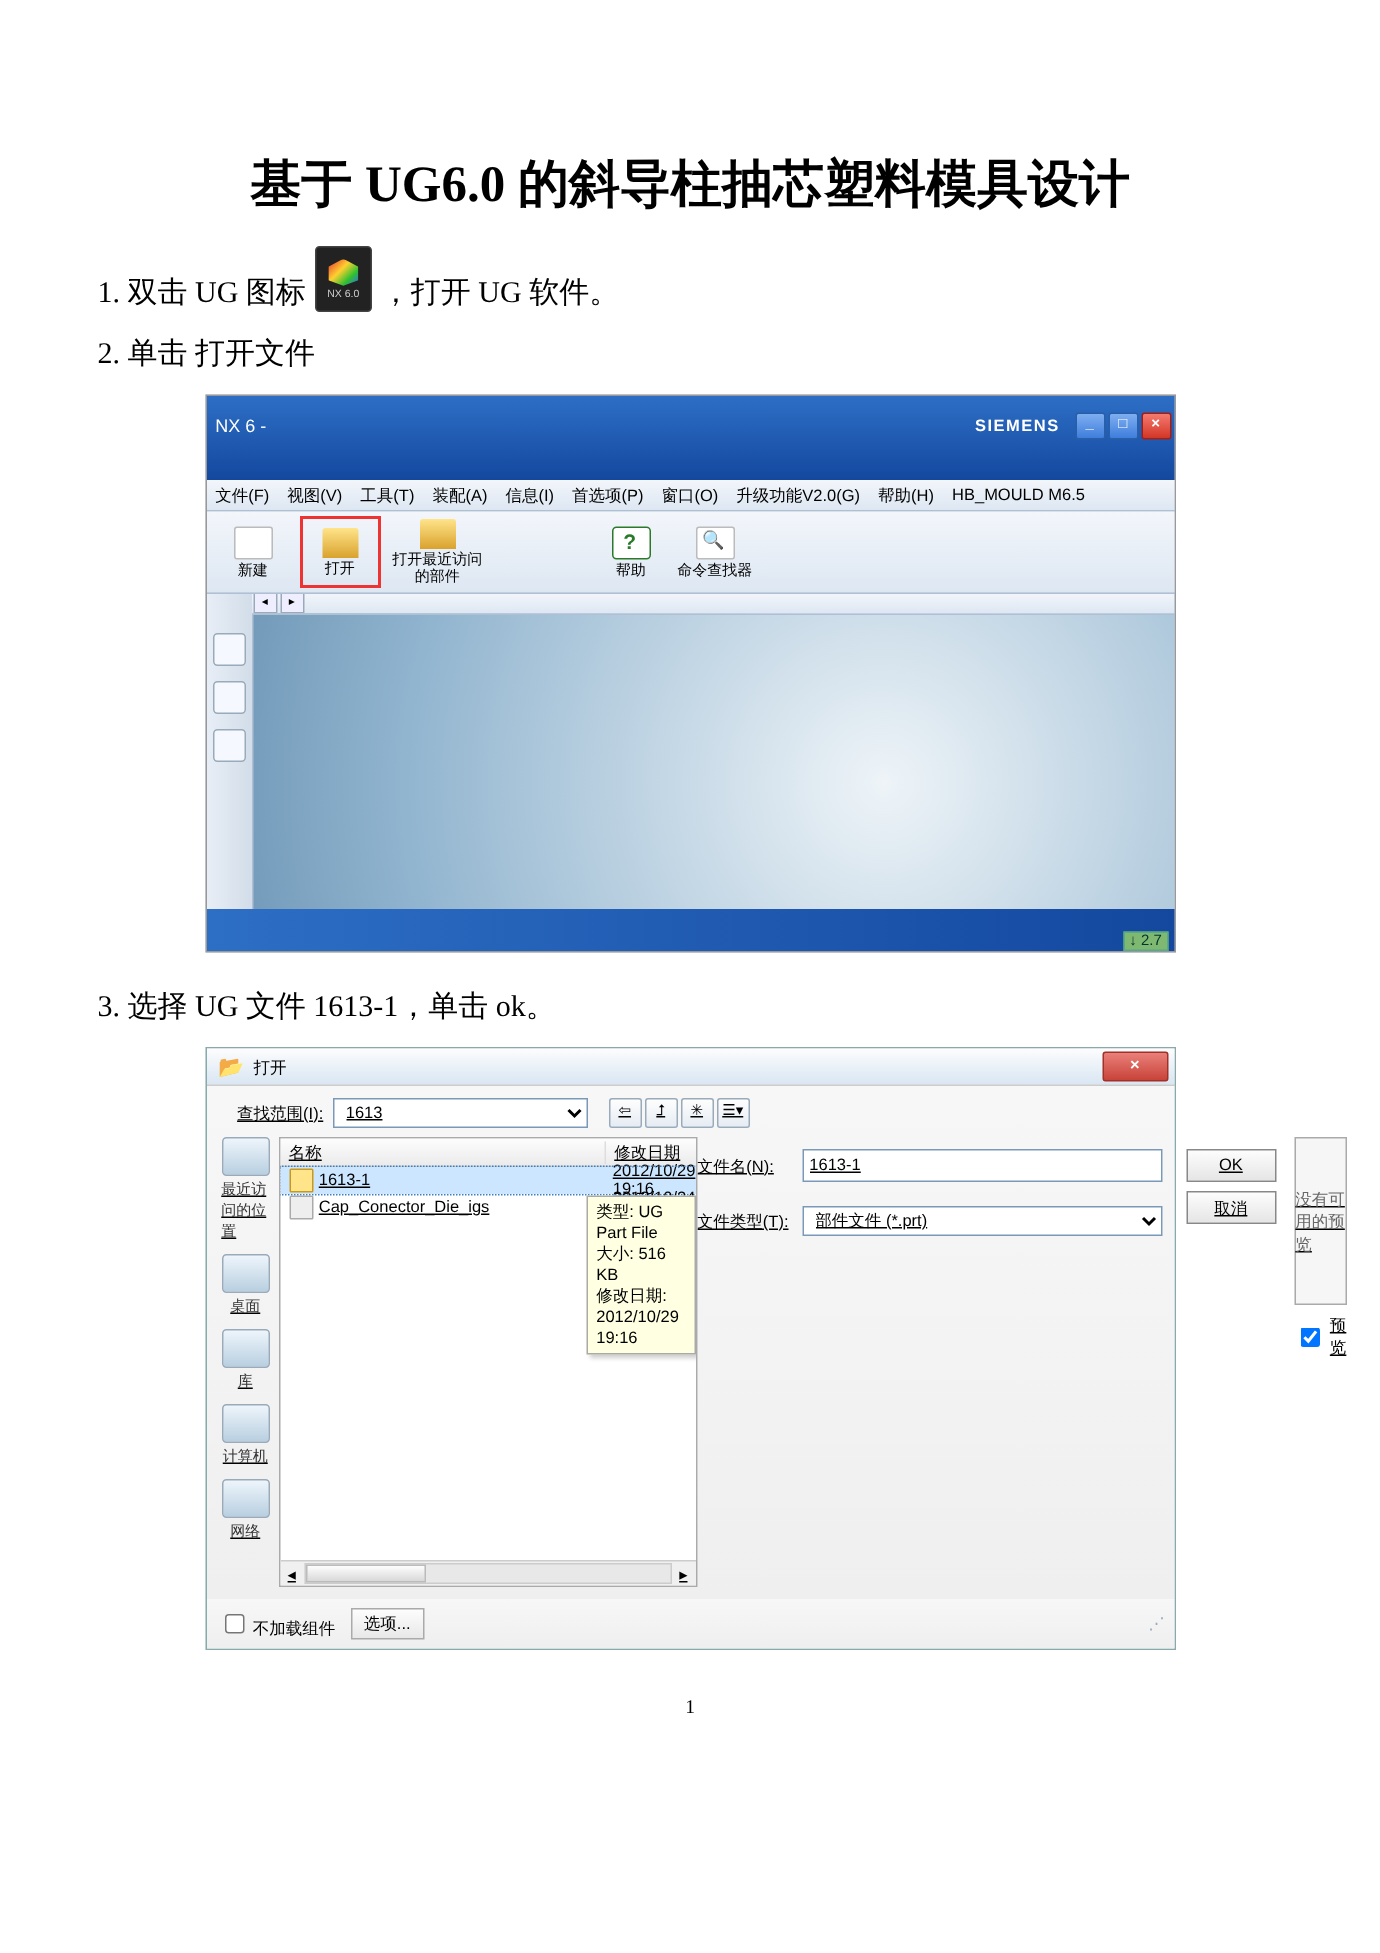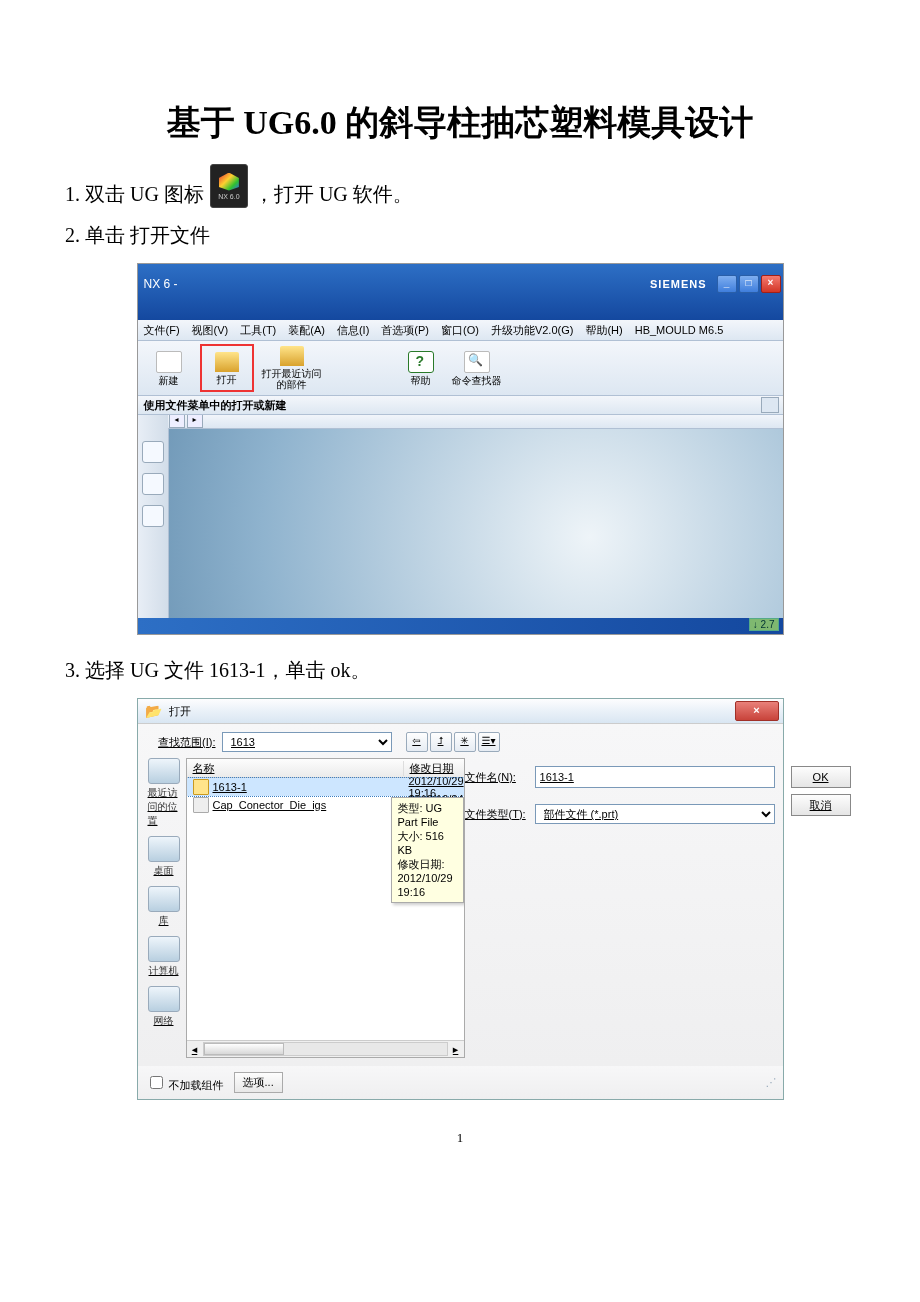--- a/index.html
+++ b/index.html
@@ -191,22 +191,22 @@
     width:20px; height:20px; background:#f5f9ff; border:1px solid #9ab; border-radius:3px;
   }
   .shot1 .scrollarrow {
     position:absolute; top:-1px; left:30px; right:0; height:14px;
     background: linear-gradient(to bottom,#f3f6fb,#dde7f2);
     border-bottom:1px solid #b0c0d4;
     display:flex; align-items:center;
   }
   .shot1 .scrollarrow .btn { width:14px; height:12px; border:1px solid #9ab; background:#eef; margin:0 1px; font-size:8px; text-align:center; line-height:10px;}
   .shot1 .statusbar {
-    height:16px; background: linear-gradient(to right,#2d6fc5,#14489f);
-    display:flex; justify-content:flex-end; align-items:flex-start; padding:0 4px;
+    height:28px; background: linear-gradient(to right,#2d6fc5,#14489f);
+    display:flex; justify-content:flex-end; align-items:flex-end; padding:0 4px;
     color:#fff; font-size:10px;
   }
   .shot1 .statusbar .chip { background:#7fb870; border:1px solid #5a8; padding:0 3px; color:#033; }
 
   
   .shot2 {
     width: 645px;
     height: 400px;
     margin: 10px auto 0 auto;
     border: 1px solid #8aa;
@@ -371,24 +371,20 @@
       <div style="width:60px"></div>
       <div class="tbitem help">
         <div class="ico"></div>
         <div class="lbl">帮助</div>
       </div>
       <div class="tbitem cmd">
         <div class="ico"></div>
         <div class="lbl">命令查找器</div>
       </div>
     </div>
-    <div class="hintbar">
-      <span>使用文件菜单中的打开或新建</span>
-      <span class="right-ico"></span>
-    </div>
     <div class="workarea">
       <div class="scrollarrow">
         <span class="btn">◂</span>
         <span class="btn">▸</span>
       </div>
       <div class="leftbar">
         <div class="li"></div>
         <div class="li"></div>
         <div class="li"></div>
       </div>
@@ -490,20 +486,27 @@
                 <select><option>部件文件 (*.prt)</option></select>
               </div>
             </div>
             <div class="btns">
               <button>OK</button>
               <button>取消</button>
             </div>
           </div>
         </div>
 
+        <div class="preview">
+          <div class="pbox">没有可用的预览</div>
+          <label class="chk">
+            <input type="checkbox" checked="" style="">
+            <span>预览</span>
+          </label>
+        </div>
       </div>
     </div>
     <div class="footer">
       <label>
         <input type="checkbox" style="">
         <span>不加载组件</span>
       </label>
       <span class="opt">选项...</span>
       <span class="grip">⋰</span>
     </div>

